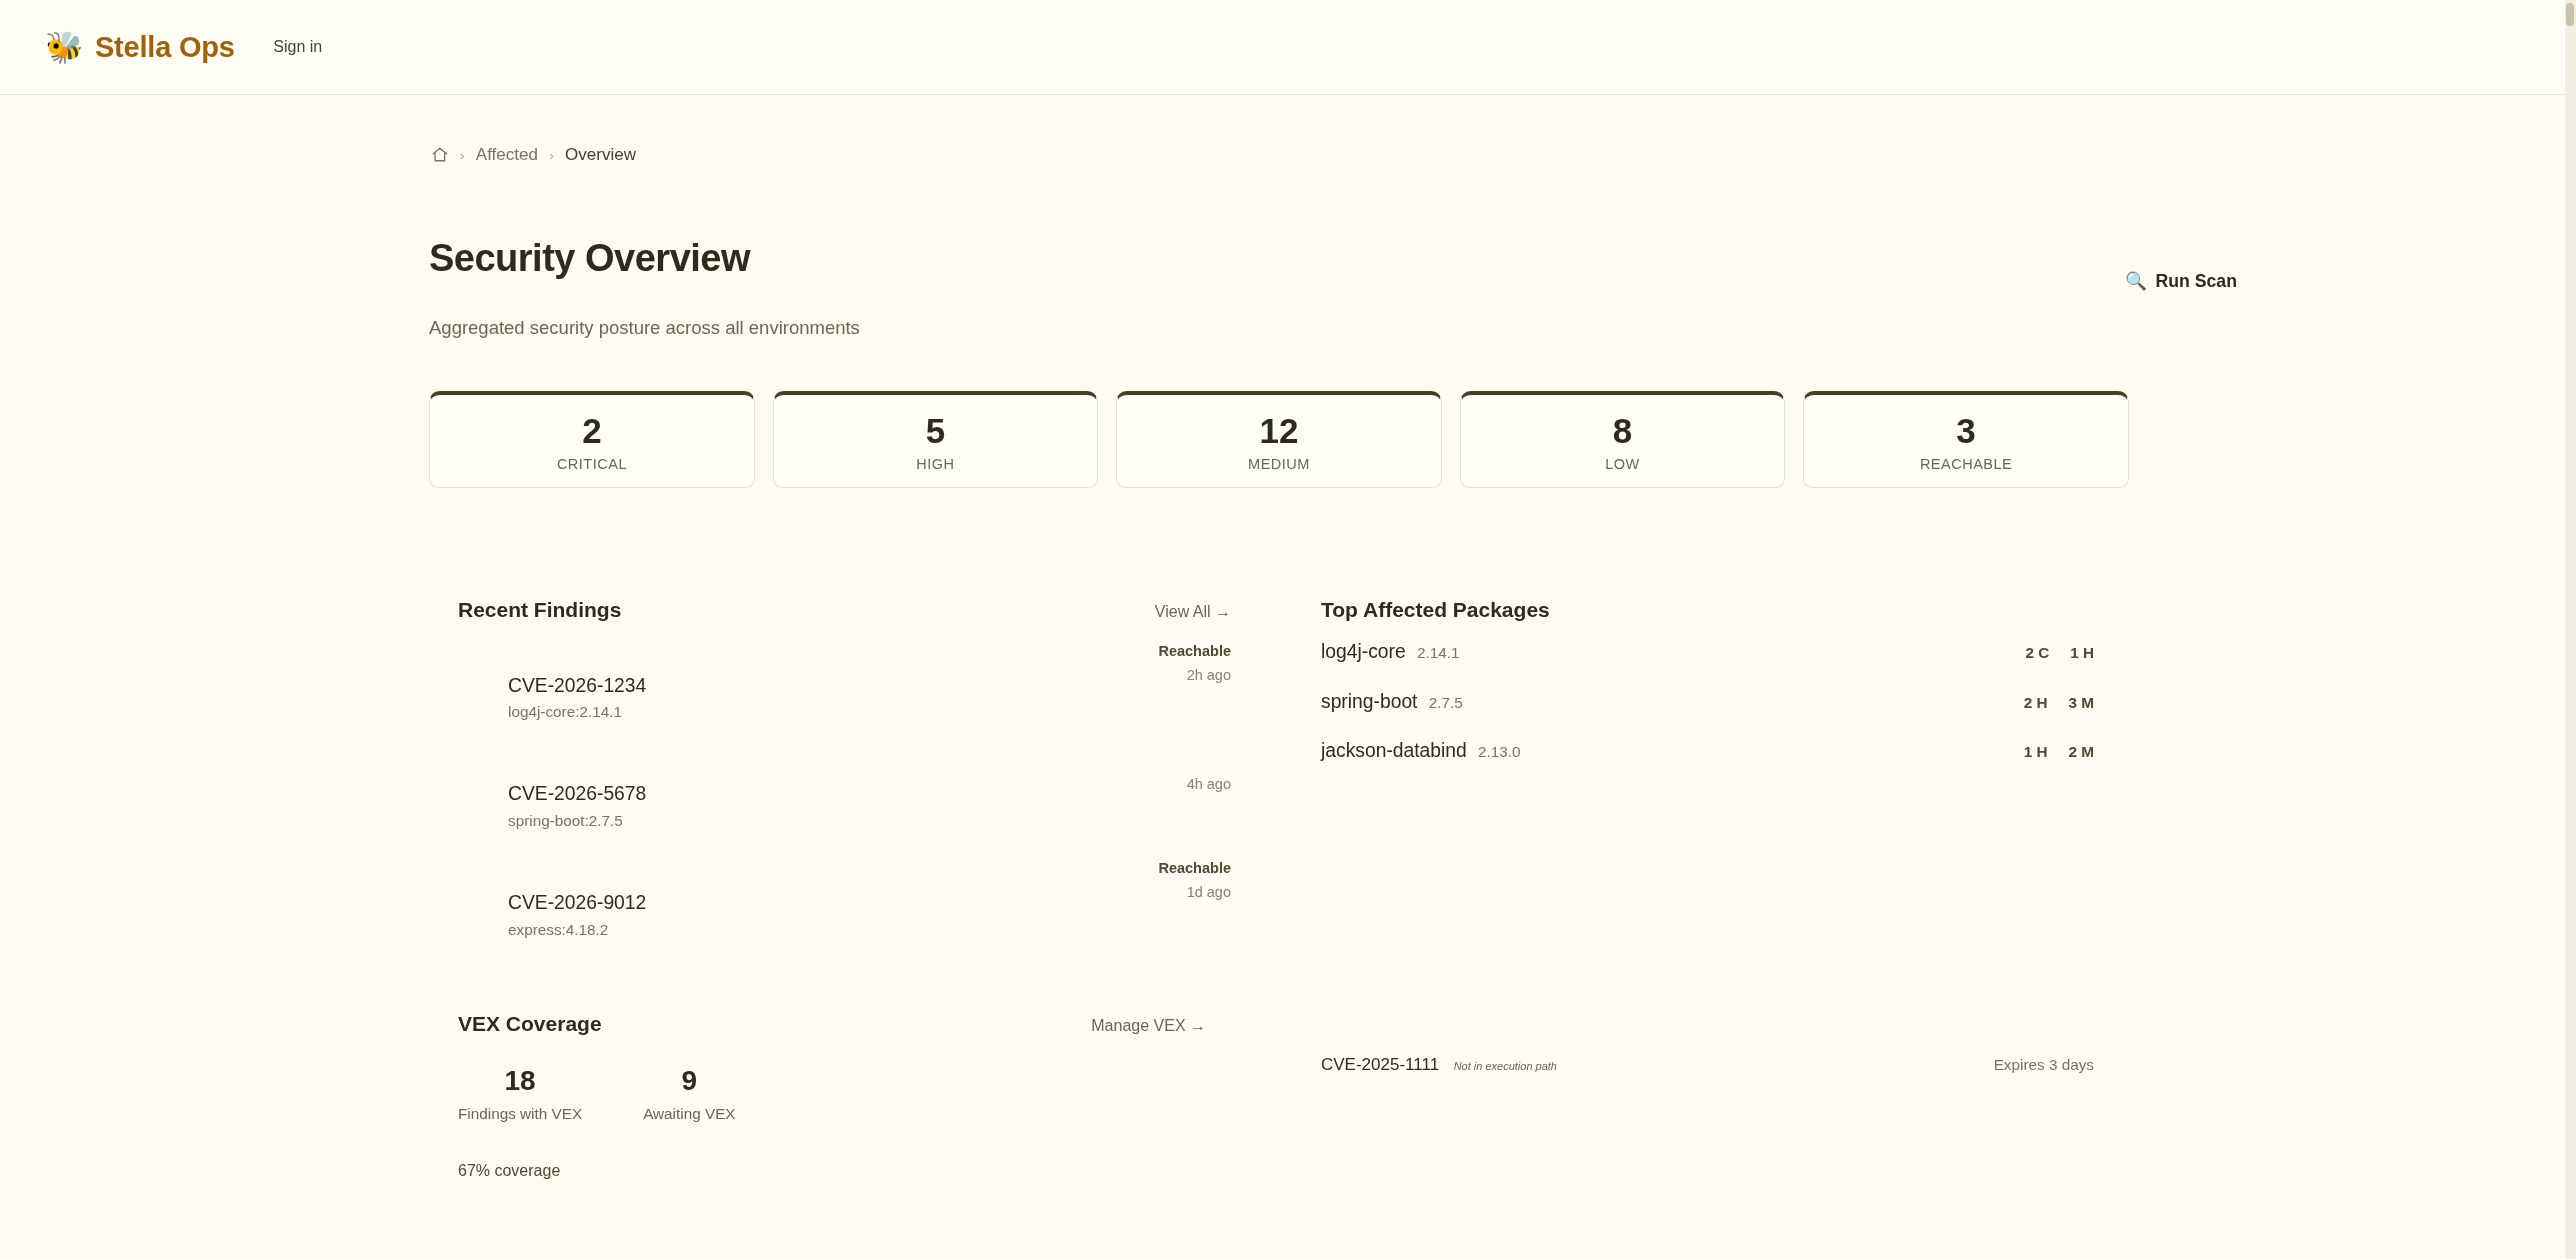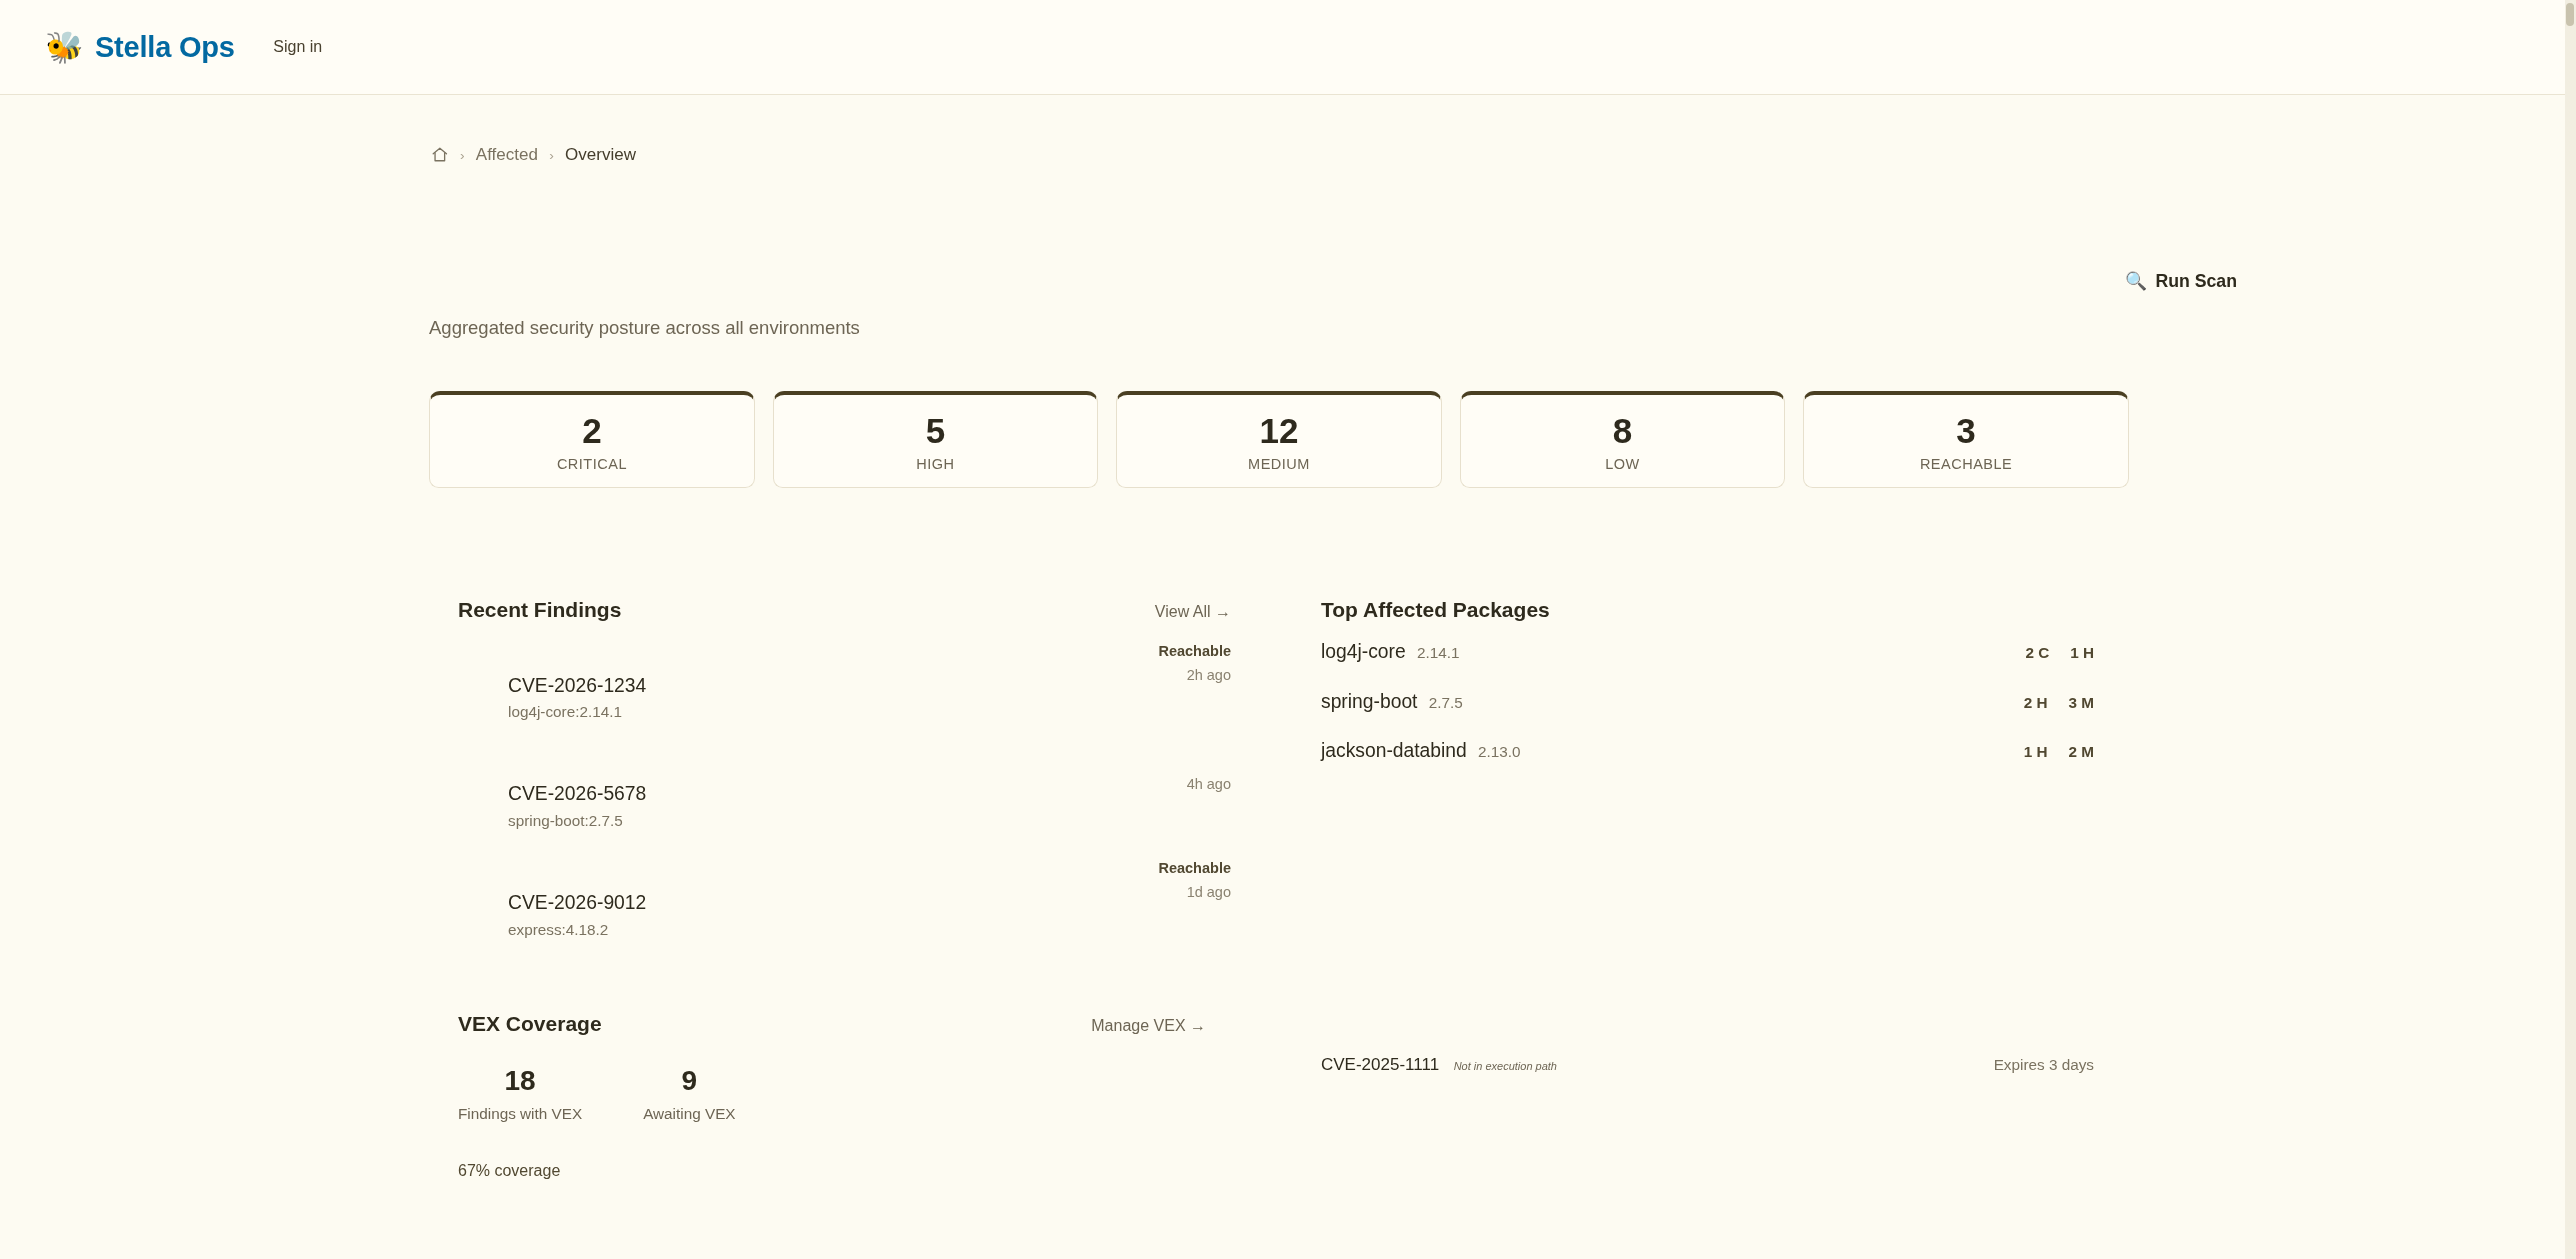--- a/index.html
+++ b/index.html
@@ -27,21 +27,21 @@
   }
   .brand {
     display: flex;
     align-items: center;
     gap: 11.3px;
   }
   .brand-logo { font-size: 31px; line-height: 1; }
   .brand-name {
     font-size: 29px;
     font-weight: bold;
-    color: #0369a1;
+    color: #a16207;
     letter-spacing: -0.2px;
   }
   .signin {
     font-size: 16px;
     color: #4a4staat;
     color: #49412f;
     padding: 9.7px 16px;
     border-radius: 8px;
     background: transparent;
     border: none;
@@ -289,20 +289,21 @@
         <path d="M3 10.5 12 3l9 7.5"></path>
           <path d="M5.5 9.5V20h13V9.5"></path>
       </svg>
     </span>
     <span class="sep">›</span>
     <a>Affected</a>
     <span class="sep">›</span>
     <span class="current">Overview</span>
   </div>
 
+  <h1 class="page-title">Security Overview</h1>
   <div class="page-subtitle">Aggregated security posture across all environments</div>
 
   <button class="run-scan">
     <span>🔍</span>
     <span>Run Scan</span>
   </button>
 
   <div class="stats">
     <div class="stat-card">
       <div class="stat-value">2</div>

